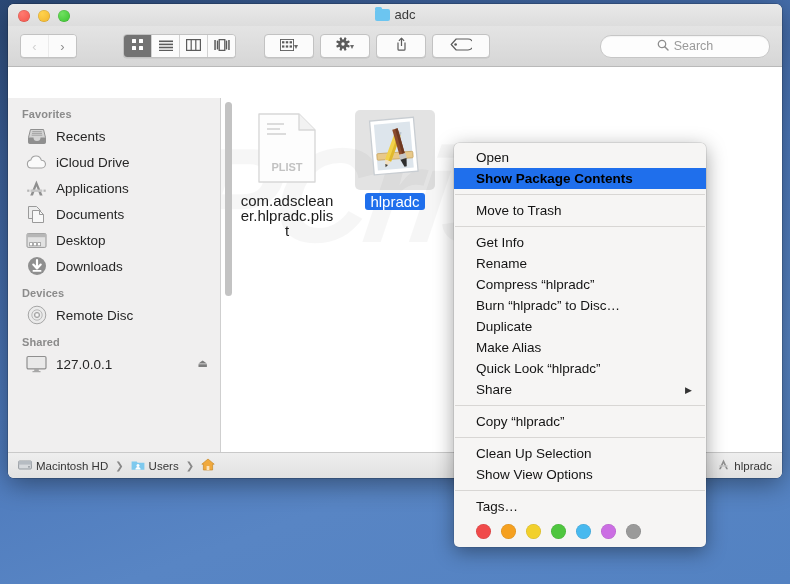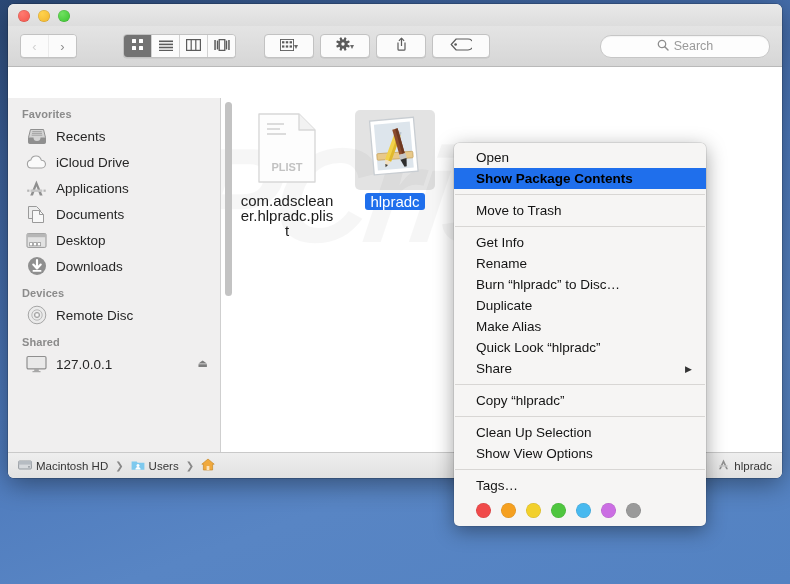--- a/index.html
+++ b/index.html
@@ -359,20 +359,24 @@
 <div id="desktop">
   <div id="desktop-wm">PCrisk</div>
 
   <div id="window">
 
     <div id="titlebar">
       <div class="traffic">
         <div class="tl red"></div>
         <div class="tl yellow"></div>
         <div class="tl green"></div>
+      </div>
+      <div id="window-title">
+        <span class="folder-ic"></span>
+        <span>adc</span>
       </div>
     </div>
 
     <div id="toolbar">
 
       <div class="tb-group">
         <div class="tb-btn disabled">
           <span class="arrow-nav">‹</span>
         </div>
         <div class="tb-btn">
@@ -714,20 +718,23 @@
 
     <div class="msep"></div>
 
     <div class="mi">
       <span>Get Info</span>
     </div>
     <div class="mi">
       <span>Rename</span>
     </div>
     <div class="mi">
+      <span>Compress “hlpradc”</span>
+    </div>
+    <div class="mi">
       <span>Burn “hlpradc” to Disc…</span>
     </div>
     <div class="mi">
       <span>Duplicate</span>
     </div>
     <div class="mi">
       <span>Make Alias</span>
     </div>
     <div class="mi">
       <span>Quick Look “hlpradc”</span>

